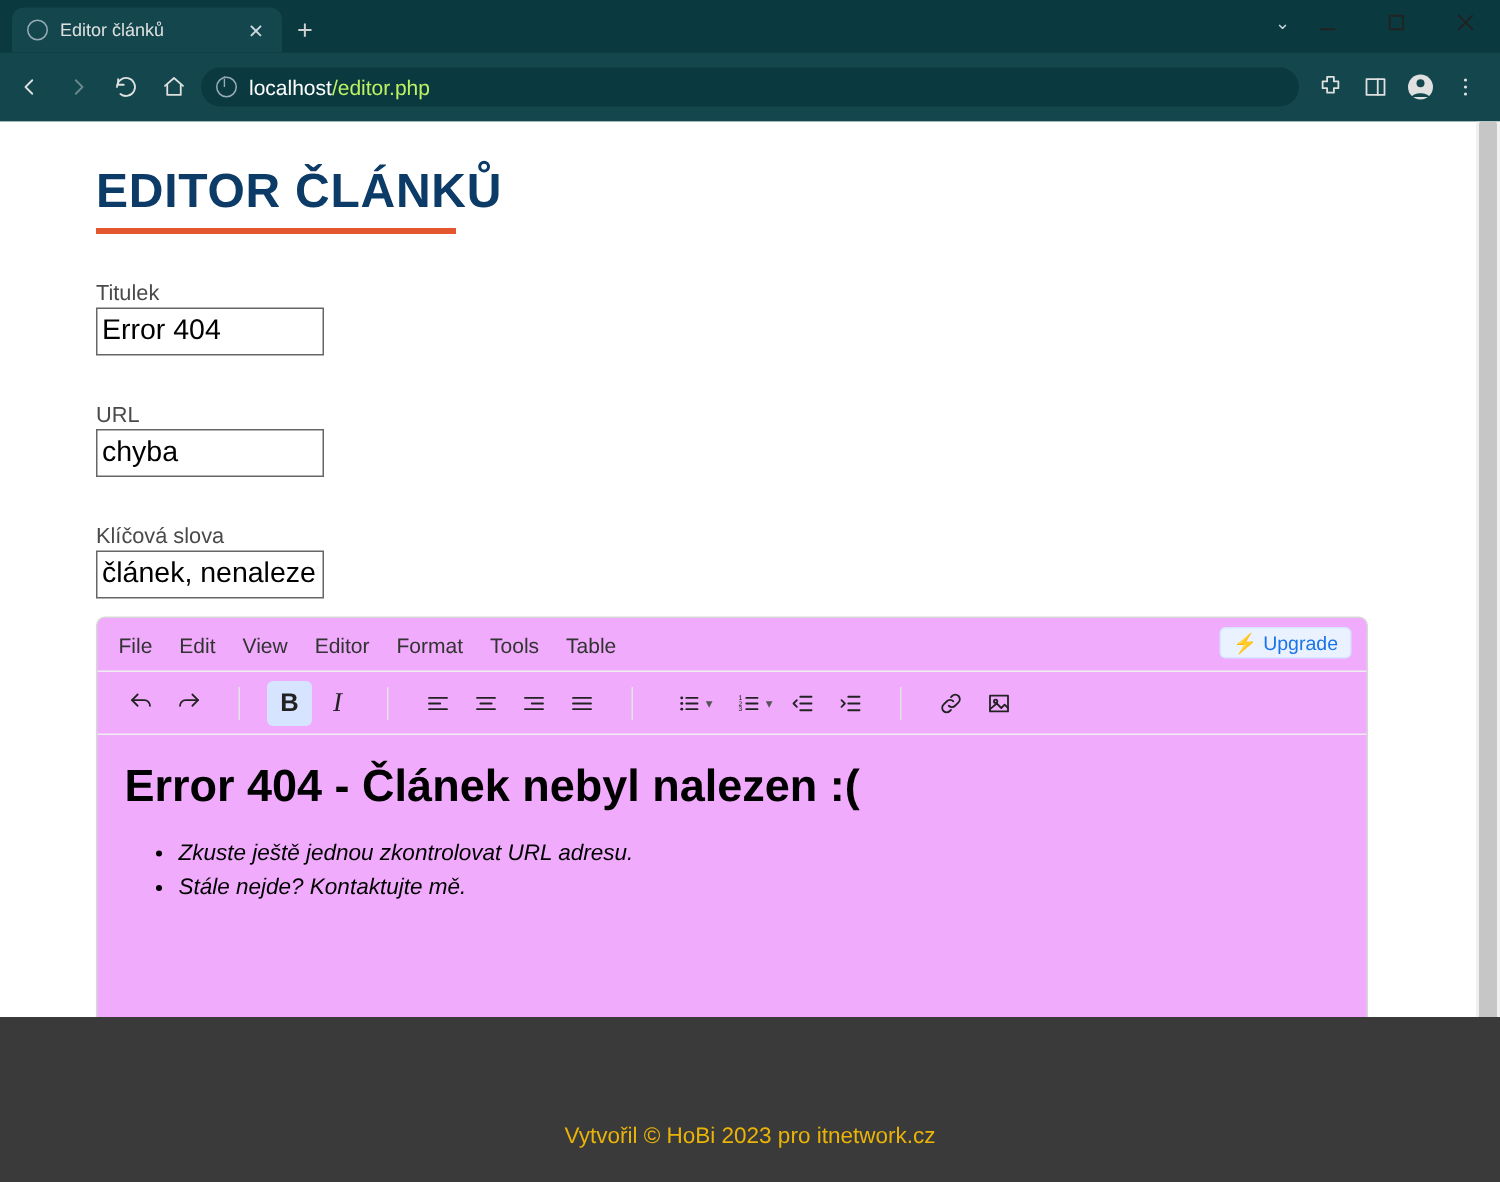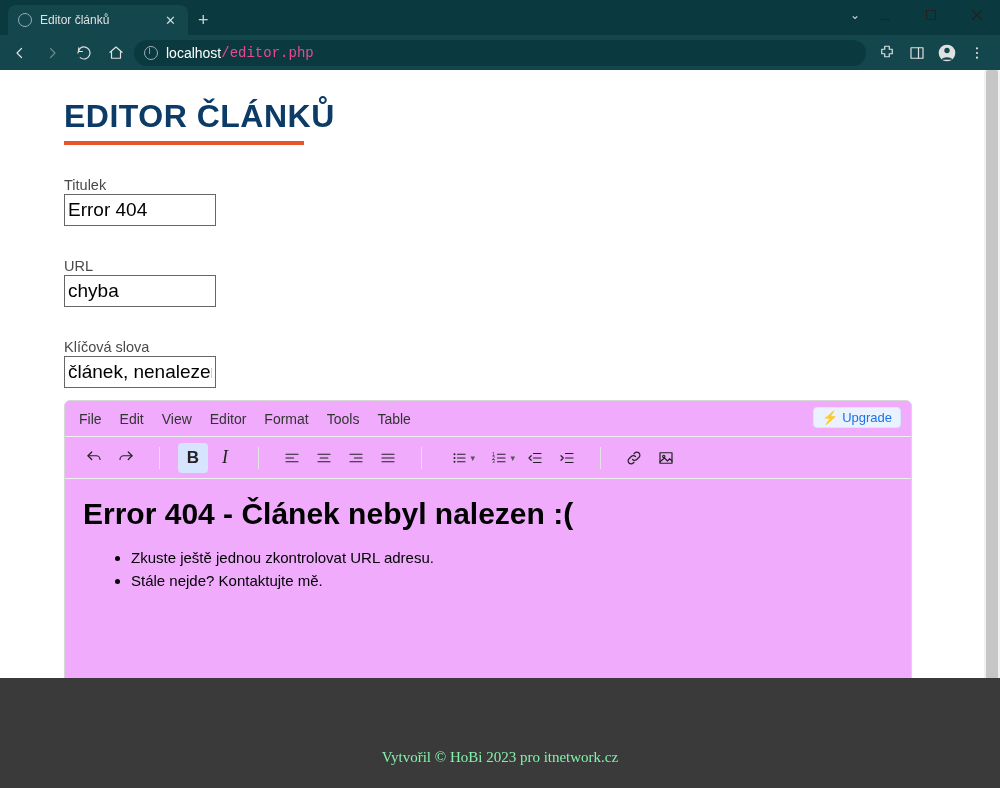--- a/index.html
+++ b/index.html
@@ -11,28 +11,28 @@
   .titlebar { height: 35px; background: #0a3a3f; display: flex; align-items: flex-end; position: relative; }
   .tab { height: 30px; background: #13474d; border-radius: 8px 8px 0 0; margin-left: 8px; display: flex; align-items: center; padding: 0 10px; min-width: 180px; color: #e0e0e0; font-size: 12px; }
   .tab .favicon { width: 14px; height: 14px; border: 1.4px solid #9ab; border-radius: 50%; margin-right: 8px; flex-shrink: 0; }
   .tab .title { flex: 1; }
   .tab .close-x { color: #cfd8dc; font-size: 13px; padding: 0 2px; }
   .new-tab { color: #d0d0d0; font-size: 18px; padding: 0 10px 4px; }
   .window-controls { position: absolute; right: 0; top: 0; display: flex; height: 30px; align-items: center; }
   .window-controls .ctrl { width: 46px; height: 30px; display: flex; align-items: center; justify-content: center; color: #e0e0e0; }
   .caret-down { position: absolute; right: 140px; top: 8px; color: #cfd8dc; font-size: 12px; }
 
-  .addrbar { height: 35px; background: #13474d; display: flex; align-items: center; padding: 0 6px; gap: 4px; }
+  .addrbar { height: 46px; background: #13474d; display: flex; align-items: center; padding: 0 6px; gap: 4px; }
   .nav-btn { width: 28px; height: 28px; display:flex; align-items:center; justify-content:center; color: #e0e0e0; border-radius: 14px; }
   .nav-btn.disabled { color: #6b8a8e; }
   .addr-pill { flex: 1; height: 26px; background: #0a3a3f; border-radius: 13px; display: flex; align-items: center; padding: 0 10px; color: #e0e0e0; font-size: 14px; }
   .addr-pill .lock { width: 14px; height: 14px; border: 1.3px solid #9ab; border-radius: 50%; margin-right: 8px; flex-shrink:0; position:relative; }
   .addr-pill .lock::after{content:"i"; position:absolute; left:3.5px; top:-2px; font-size:10px; color:#9ab;}
   .addr-pill .host { color: #fff; }
-  .addr-pill .path { color: #ec4899; font-family: Liberation Mono, monospace; }
+  .addr-pill .path { color: #bef264; }
   .right-icons { display:flex; gap:8px; padding:0 6px; }
   .right-icons .ic { width:22px; height:22px; display:flex; align-items:center; justify-content:center; color:#e0e0e0; }
 
   .viewport { flex:1; background:#fff; position:relative; overflow:hidden; }
 
   
   .page { position:absolute; inset:0; background:#fff; }
   .page-inner { padding: 20px 64px 0; }
   h1 { font-family: "Arial Black", "Segoe UI", sans-serif; font-weight: 900; color: #0b3b66; font-size: 32px; margin: 8px 0 6px; letter-spacing: 0.5px; }
   .underline { width: 240px; height: 4px; background:#e4572e; margin-bottom: 30px; }
@@ -52,34 +52,34 @@
   .tb-group { display:flex; align-items:center; gap:2px; padding:0 6px; }
   .tb-sep { width:1px; height:22px; background:#e3e3e3; margin:0 8px;}
   .tb-btn { width:30px; height:30px; display:flex; align-items:center; justify-content:center; color:#222; border-radius:4px; }
   .tb-btn.active { background:#d6e4ff; }
   .tb-btn.has-caret { width:38px; position:relative; }
   .tb-caret{ position:absolute; right:3px; font-size:9px; color:#555;}
   .icon-svg { width:18px; height:18px; stroke:#222; fill:none; stroke-width:1.6; stroke-linecap:round; stroke-linejoin:round; }
 
   .editor-body { padding: 18px 18px; height: 240px; }
   .editor-body h2 { font-size:30px; font-weight:700; margin:0 0 16px 0; }
-  .editor-body ul { margin:12px; padding-left: 36px; }
+  .editor-body ul { margin:0; padding-left: 36px; font-style: italic; }
   .editor-body li { font-size:15px; line-height:1.5; }
 
   .statusbar { height:28px; border-top:1px solid #eee; display:flex; align-items:center; padding:0 10px; font-size:12.5px; color:#666; background:#fafafa; border-radius:0 0 6px 6px;}
   .statusbar .sep { margin:0 5px; color:#aaa; }
   .tiny-brand { margin-left:auto; font-weight:700; color:#222; display:flex; align-items:center; gap:4px;}
   .tiny-brand .t-bubble{width:14px;height:14px;border:1.6px solid #222;border-radius:4px;}
 
   .submit-btn { margin-top:6px; border:1px solid #767676; background:#efefef; padding:2px 10px; font-size:13.5px; font-family:inherit; border-radius:2px;}
 
   
   .diag { position:absolute; bottom:58px; left:0; right:0; height:52px; overflow:hidden; }
   .diag::before{ content:""; position:absolute; left:-2px; right:-2px; top:0; height:104px; background:#3a3a3a; transform: skewY(-2.2deg); transform-origin: top left;}
-  .footer { position:absolute; bottom:0; left:0; right:0; height:62px; background:#3a3a3a; color:#86efac; display:flex; align-items:center; justify-content:center; font-size:15px;font-family:Liberation Serif, serif;}
+  .footer { position:absolute; bottom:0; left:0; right:0; height:62px; background:#3a3a3a; color:#eab308; display:flex; align-items:center; justify-content:center; font-size:15px;}
   .scrollbar { position:absolute; top:0; right:0; bottom:0; width:16px; background:#f1f1f1;}
   .scrollbar .thumb{ position:absolute; top:0; left:2px; right:2px; height:700px; background:#c6c6c6; border-radius:2px;}
 </style>
 </head>
 <body>
 
 <div class="browser">
 
   <div class="titlebar">
     <div class="tab">

